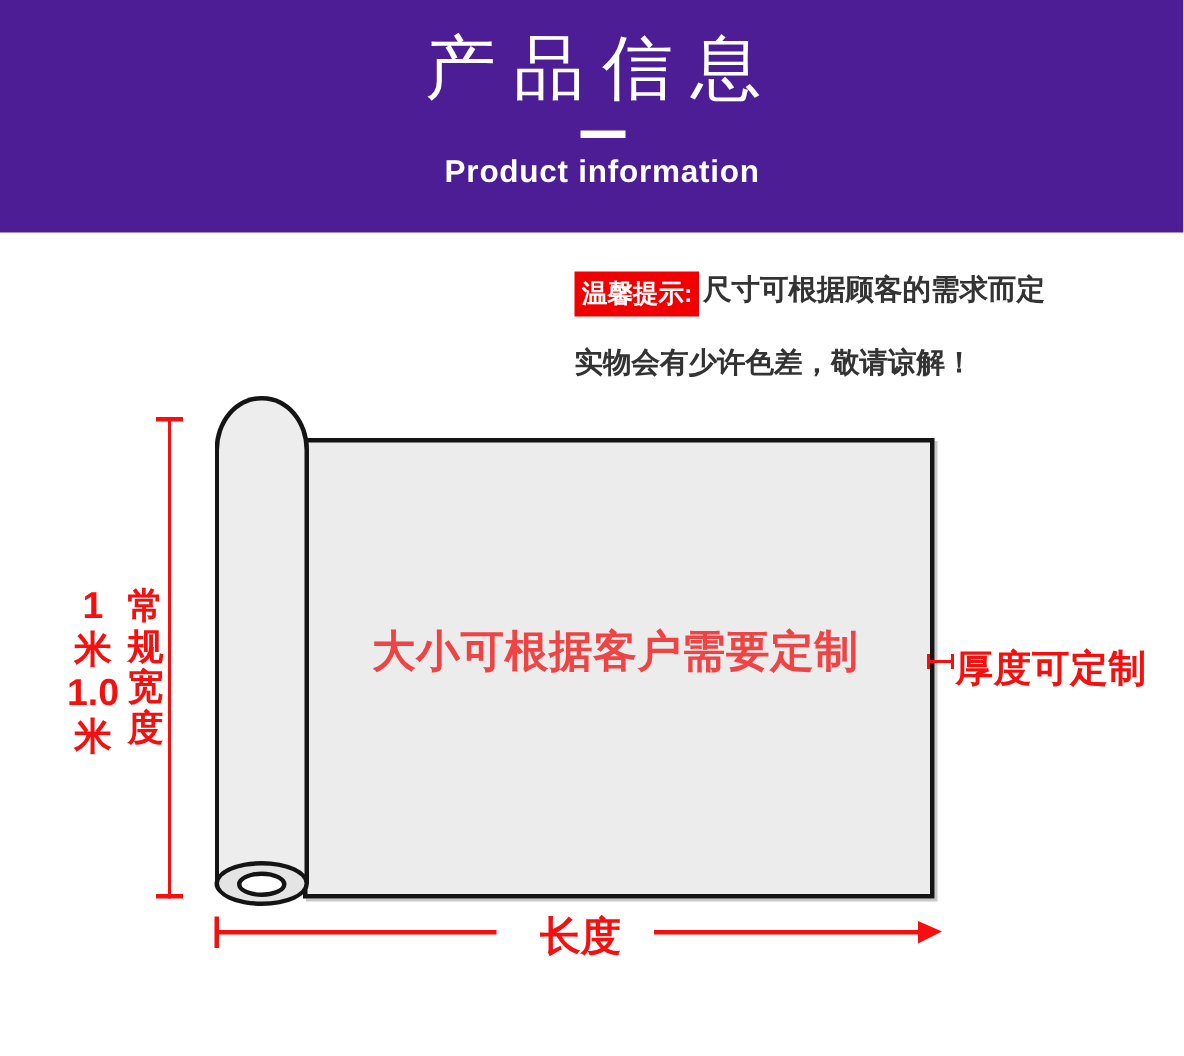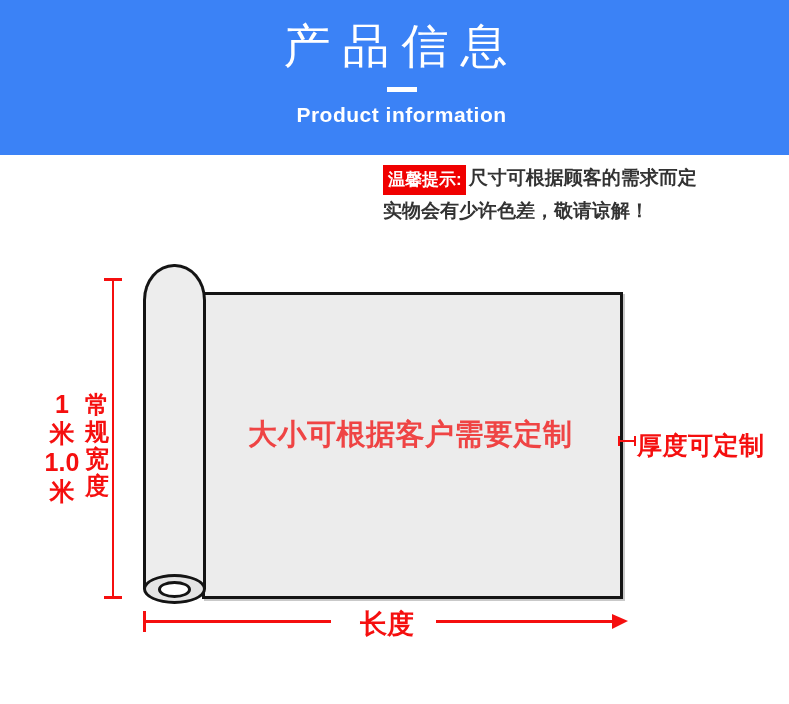--- a/index.html
+++ b/index.html
@@ -4,42 +4,42 @@
 <style>
   html,body{margin:0;padding:0;}
   body{
     width:789px;height:704px;position:relative;background:#ffffff;
     font-family:"Liberation Sans","DejaVu Sans",sans-serif;
     overflow:hidden;
   }
   
   .banner{
     position:absolute;left:0;top:0;width:789px;height:155px;
-    background:#3b82f6;text-align:center;
+    background:#4c1d95;text-align:center;
   }
   .banner-inner{transform:translateX(7px);}
   .banner-title{
     margin:0;padding-top:21px;
     font-family:"DejaVu Serif","Liberation Serif",serif;
     font-weight:400;font-size:47px;line-height:50px;
     color:#ffffff;letter-spacing:12px;
   }
   .banner-dash{
     width:30px;height:5px;background:#ffffff;
     margin:16px auto 11px auto;
   }
   .banner-sub{
     margin:0;color:#ffffff;font-size:21px;font-weight:bold;letter-spacing:0.5px;
   }
   
   .tip{
     position:absolute;left:383px;top:165px;width:395px;
     font-size:19px;font-weight:bold;color:#333333;
   }
-  .tip-row{height:33px;line-height:25px;white-space:nowrap;}
+  .tip-row{height:33px;line-height:25px;white-space:nowrap;margin-top:16px;}
   .tip-label{
     display:inline-block;background:#f00000;color:#ffffff;
     font-size:17px;font-weight:bold;
     padding:2px 4px 3px 5px;margin-right:3px;vertical-align:top;
   }
   
   .sheet{
     position:absolute;left:202px;top:292px;width:421px;height:307px;
     background:#ececec;border:3px solid #141414;box-sizing:border-box;
     box-shadow:2px 2px 0 #c9c9c9;z-index:1;

